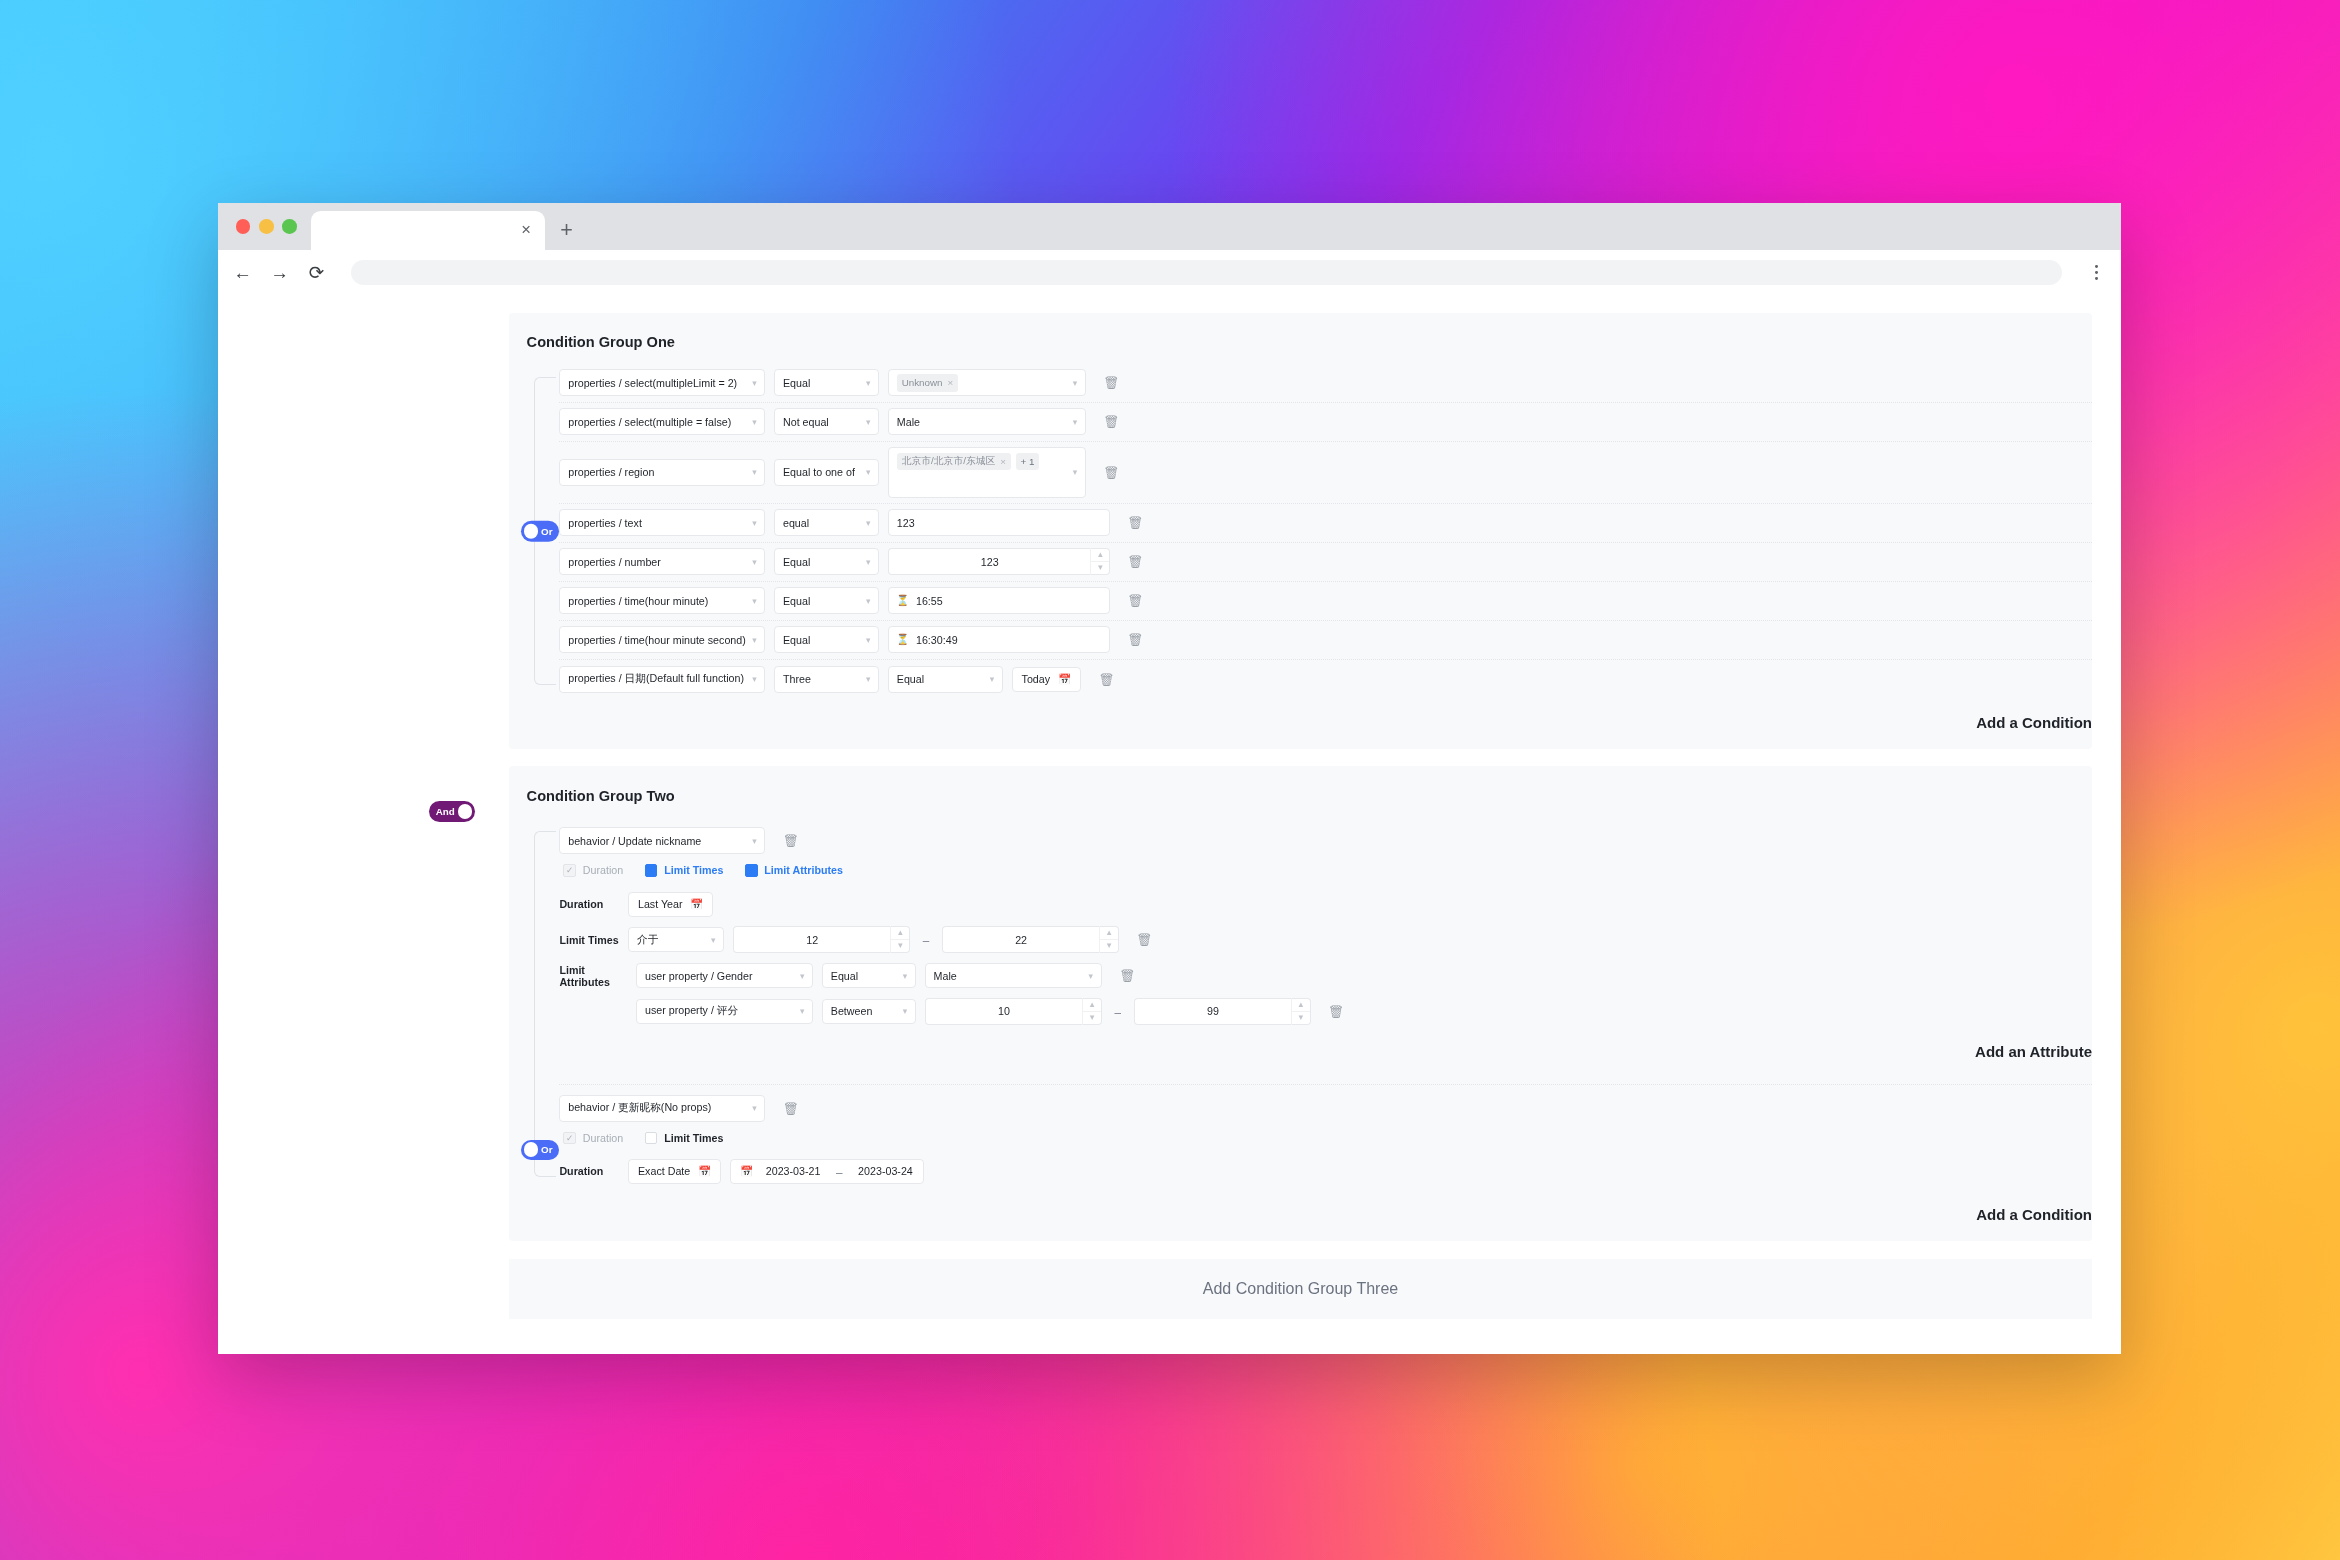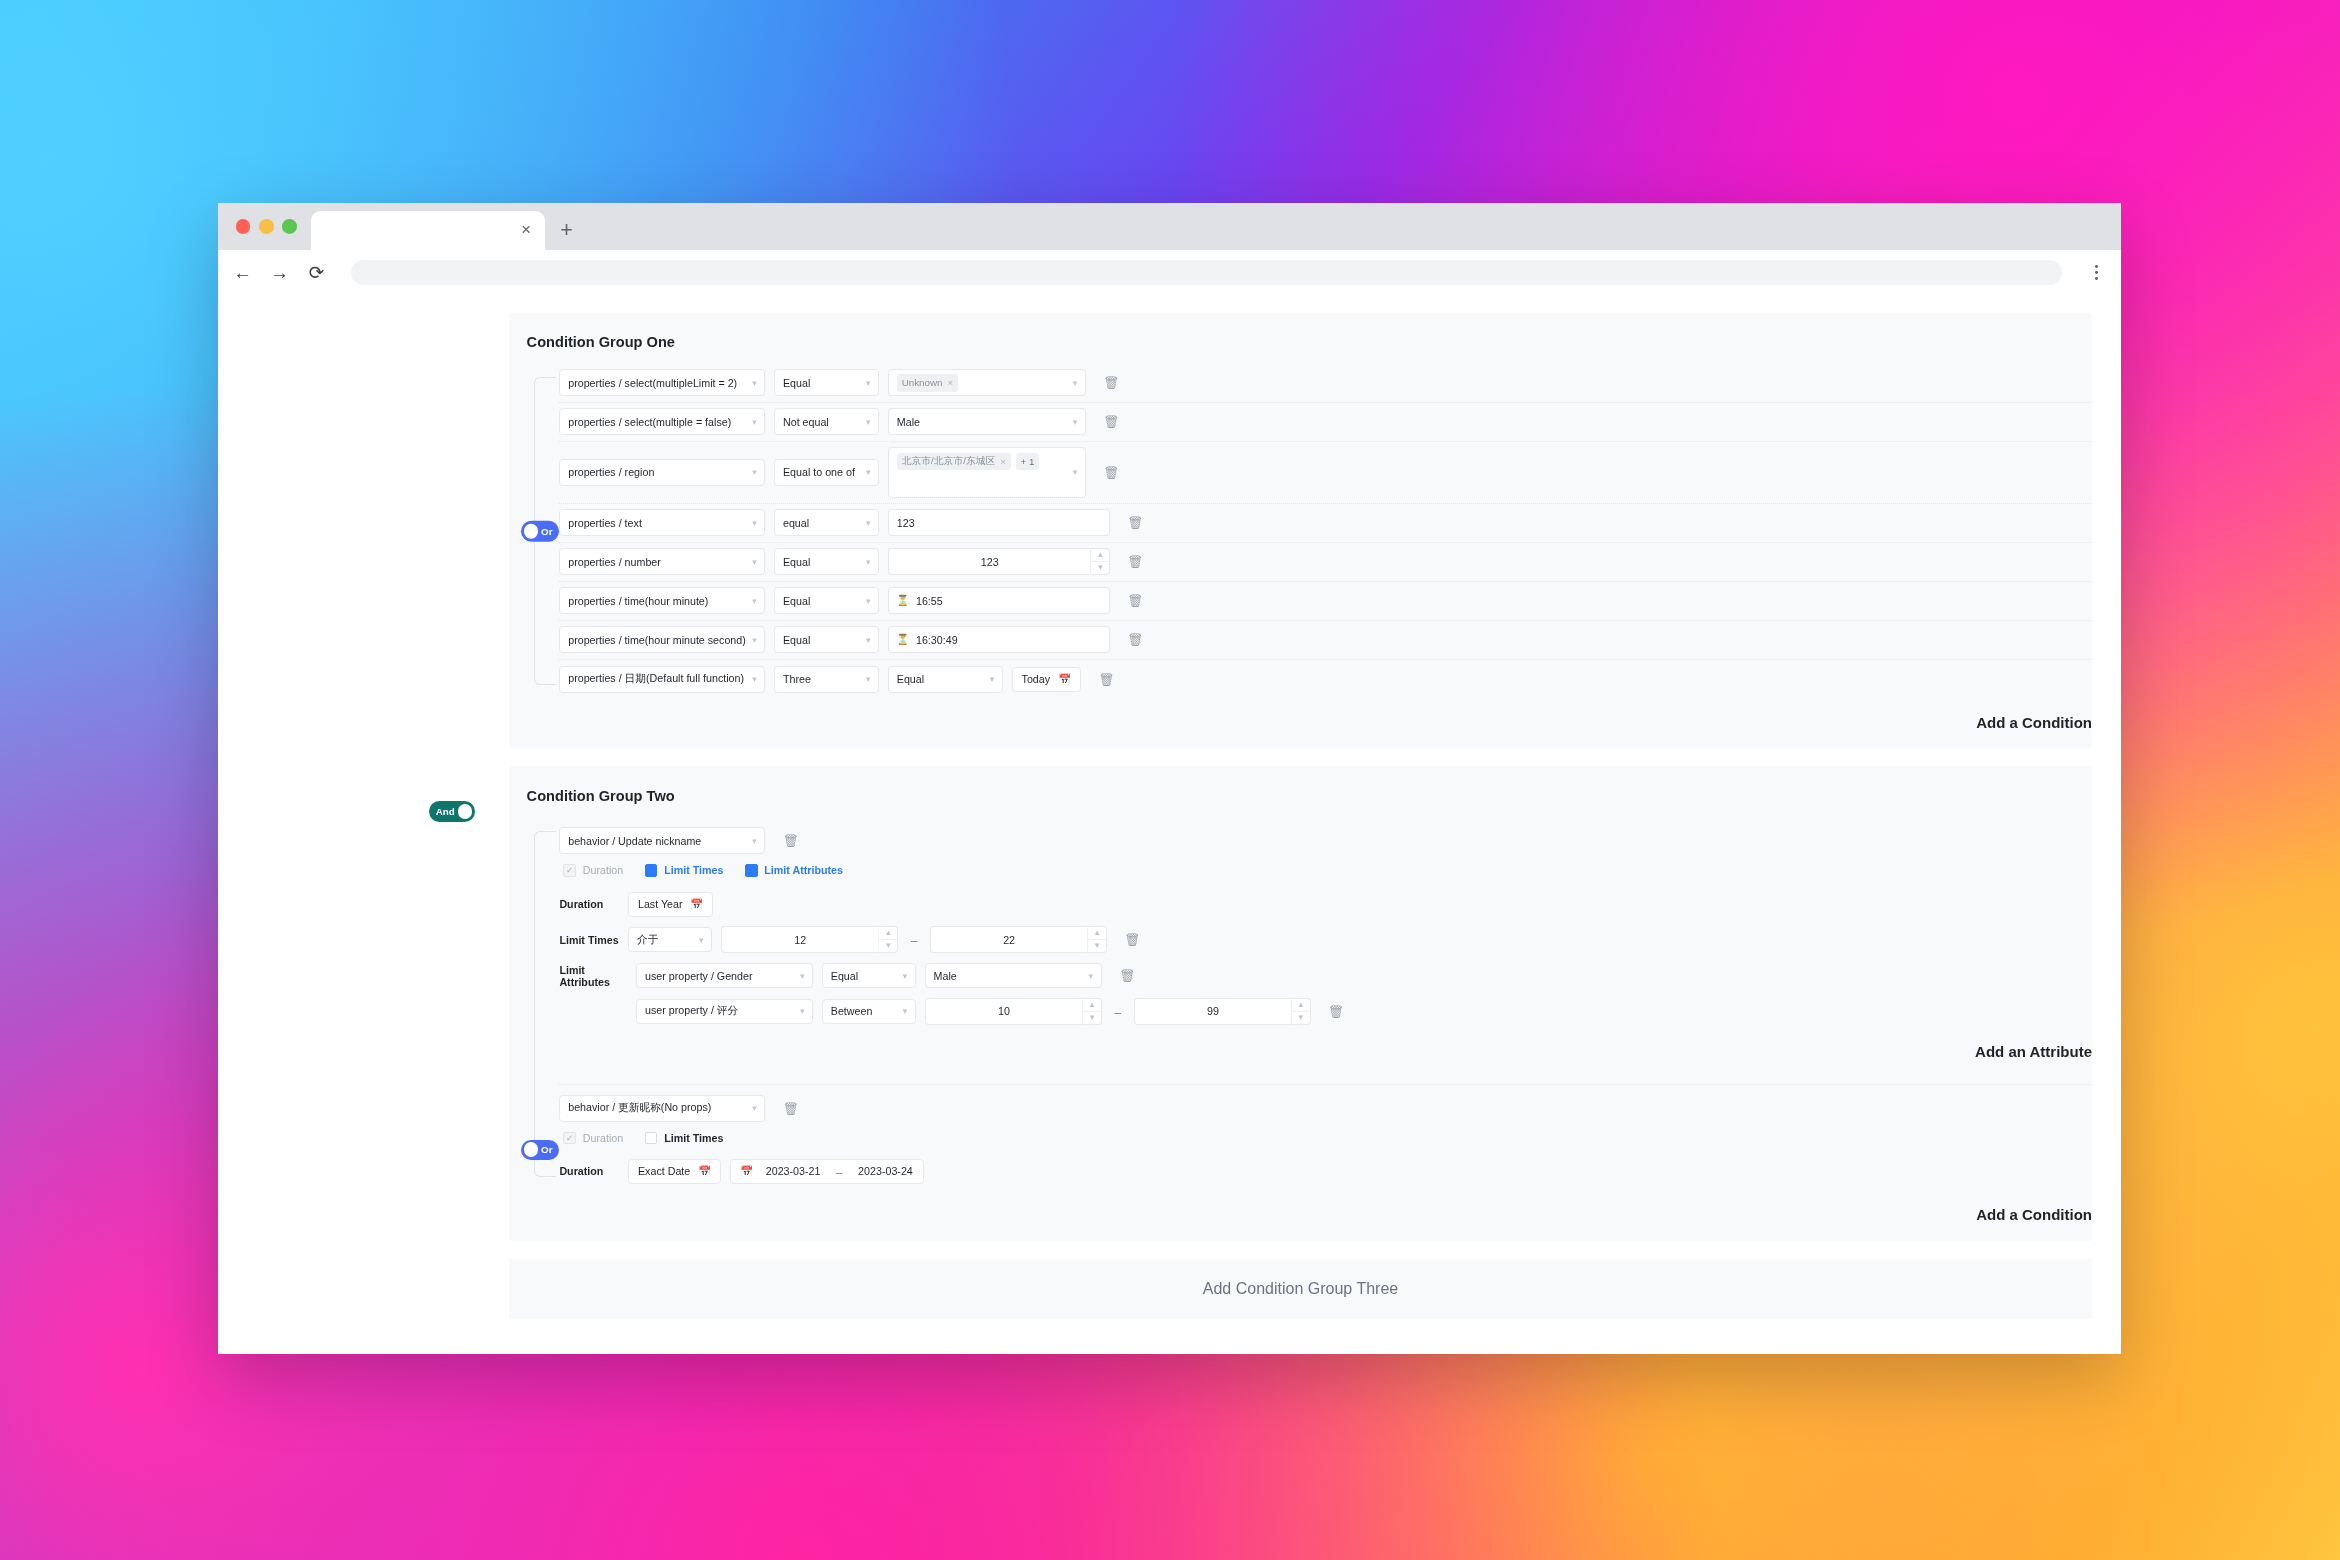--- a/index.html
+++ b/index.html
@@ -59,21 +59,21 @@
     position: absolute; left: 25px; top: 13.7px; bottom: 13.7px; width: 21.5px;
     border-left: 1px solid #dfe2e6; border-top: 1px solid #dfe2e6; border-bottom: 1px solid #dfe2e6;
     border-radius: 5.9px 0 0 5.9px; pointer-events: none;
   }
   .toggle {
     position: absolute; left: 11.7px; top: 50%; transform: translateY(-50%);
     height: 20.5px; border-radius: 10.7px; display: flex; align-items: center;
     padding: 0 2.9px; z-index: 4; gap: 2.9px; font-size: 9.8px; color: #fff; font-weight: bold;
   }
   .toggle.or { background: #4a6cf7; flex-direction: row; padding-right: 6.8px; }
-  .toggle.and { background: #0f766e; flex-direction: row-reverse; padding-left: 6.8px; }
+  .toggle.and { background: #701a75; flex-direction: row-reverse; padding-left: 6.8px; }
   .knob { width: 14.6px; height: 14.6px; border-radius: 50%; background: #fff; flex: none; }
 
   .rows { padding-left: 23.4px; }
   .row {
     display: flex; align-items: center; gap: 8.8px;
     min-height: 39px; padding: 4.9px 0;
     border-bottom: 1px dotted #e2e5e9;
   }
   .row:last-of-type { border-bottom: none; }
 
@@ -144,21 +144,21 @@
     height: 25px; background: #fff; border: 1px solid #e6e8eb; border-radius: 3.9px;
     display: inline-flex; align-items: center; gap: 7.8px; padding: 0 8.8px; font-size: 10.7px; color: #1f2329;
   }
   .pillbtn .cal { color: #b6bbc2; font-size: 10.7px; }
   .daterange {
     height: 25px; background: #fff; border: 1px solid #e6e8eb; border-radius: 3.9px;
     display: inline-flex; align-items: center; padding: 0 9.8px; font-size: 10.7px; color: #1f2329; gap: 11.7px;
   }
   .daterange .cal { color: #c6cad0; }
   .sel.small { height: 25px; }
-  .sel.w-mini { width: 84px; }
+  .sel.w-mini { width: 96px; }
   .sel.w-prop2 { width: 177px; }
   .sel.w-op3 { width: 94px; }
   .sel.w-val2 { width: 177px; }
   .stepper-wrap.narrow { width: 177px; }
 
   .footer-card {
     background: #f8f9fa; margin: 17.6px 29px 0 246px; height: 60px;
     display: flex; align-items: center; justify-content: center;
   }
   .footer-card span { font-size: 16px; color: #6b7280; }

